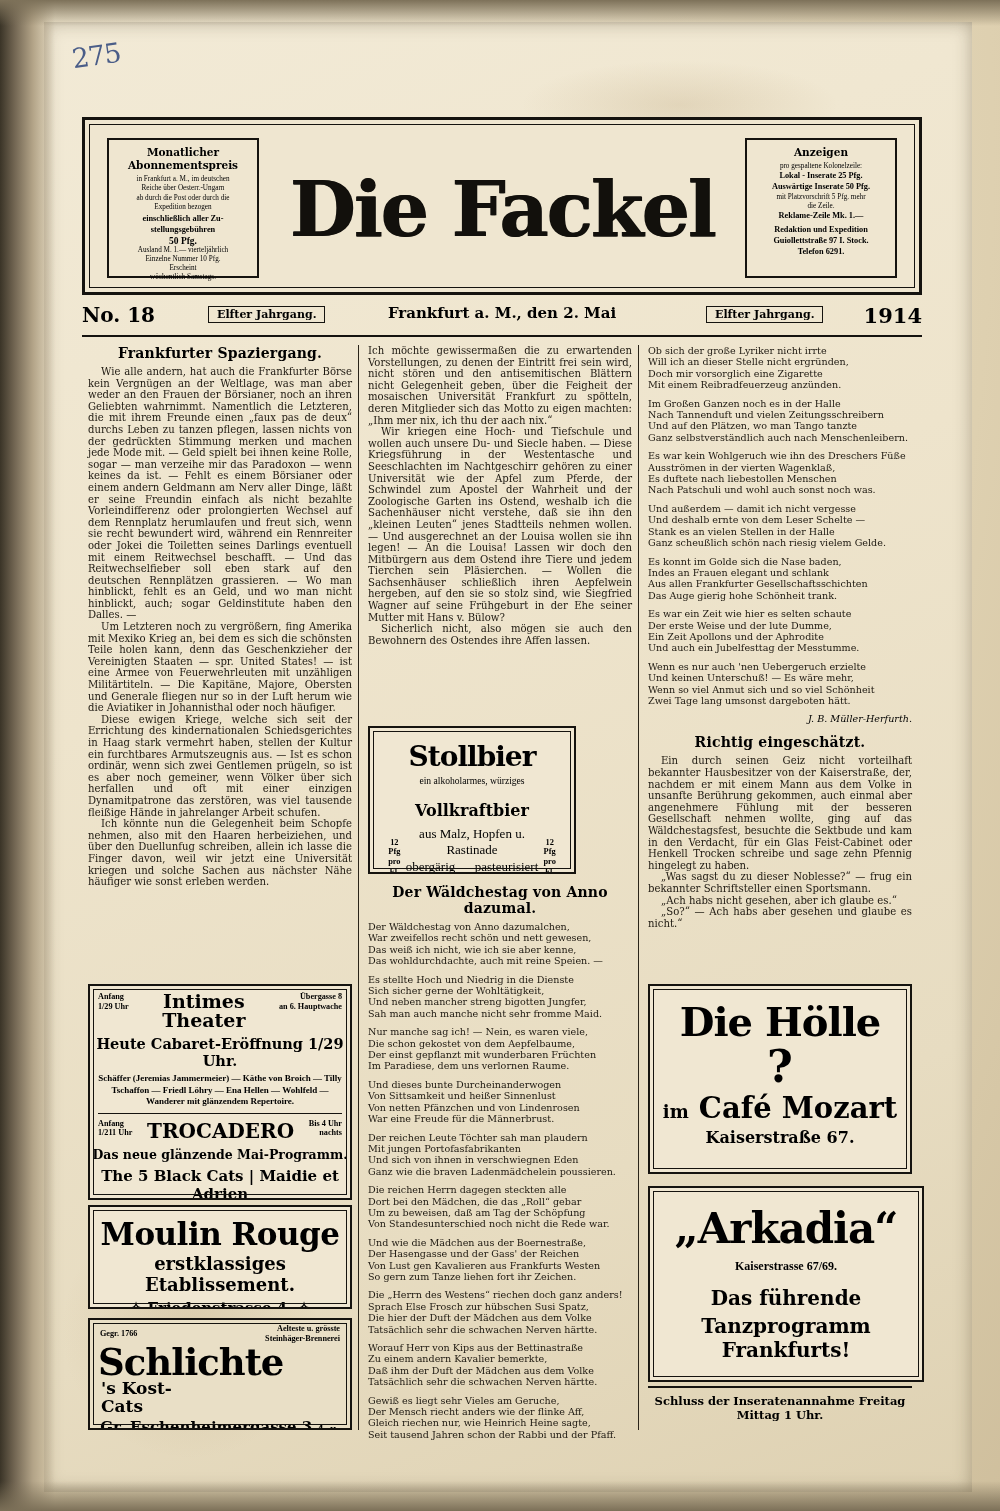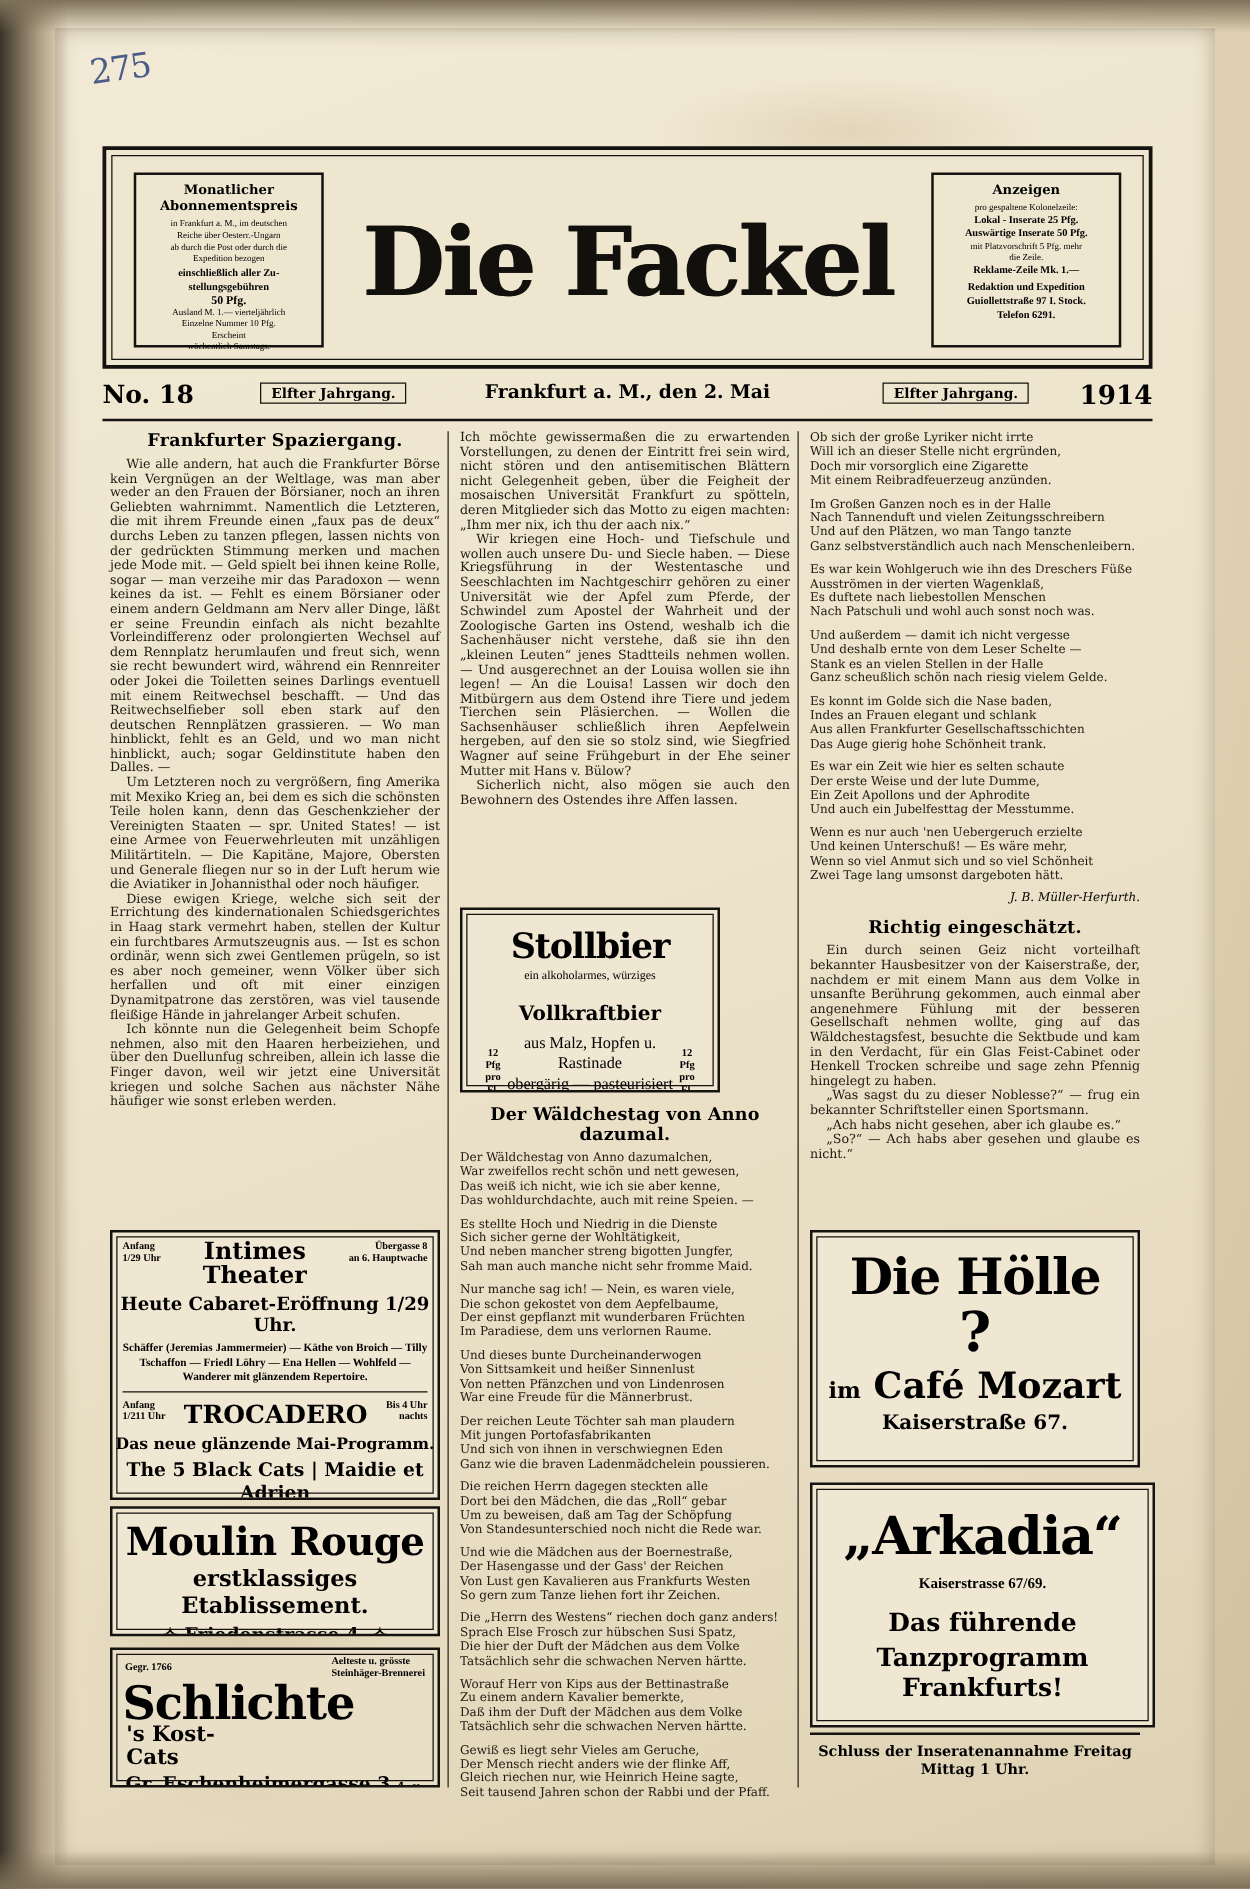--- a/index.html
+++ b/index.html
@@ -394,21 +394,21 @@
       <span>✧</span>
       <span>Friedenstrasse 4.</span>
       <span>✧</span>
     </div>
   </div>
 
   <div class="ad" id="ad-schlichte">
     <div class="dbl"></div>
     <div class="top">
       <div>Gegr. 1766</div>
-      <div style="text-align:left;line-height:1.2;">
+      <div style="text-align:right;line-height:1.2;">
         <div>Aelteste u. grösste</div>
         <div>Steinhäger-Brennerei</div>
       </div>
     </div>
     <div style="display:flex;align-items:flex-start;justify-content:center;padding:0 8px;flex-direction:column;">
       <div class="big">Schlichte</div>
       <div class="side" style="white-space:pre-line;text-align:left;margin-left:3px;">'s Kost-
 Cats</div>
     </div>
     <div class="bottom">

